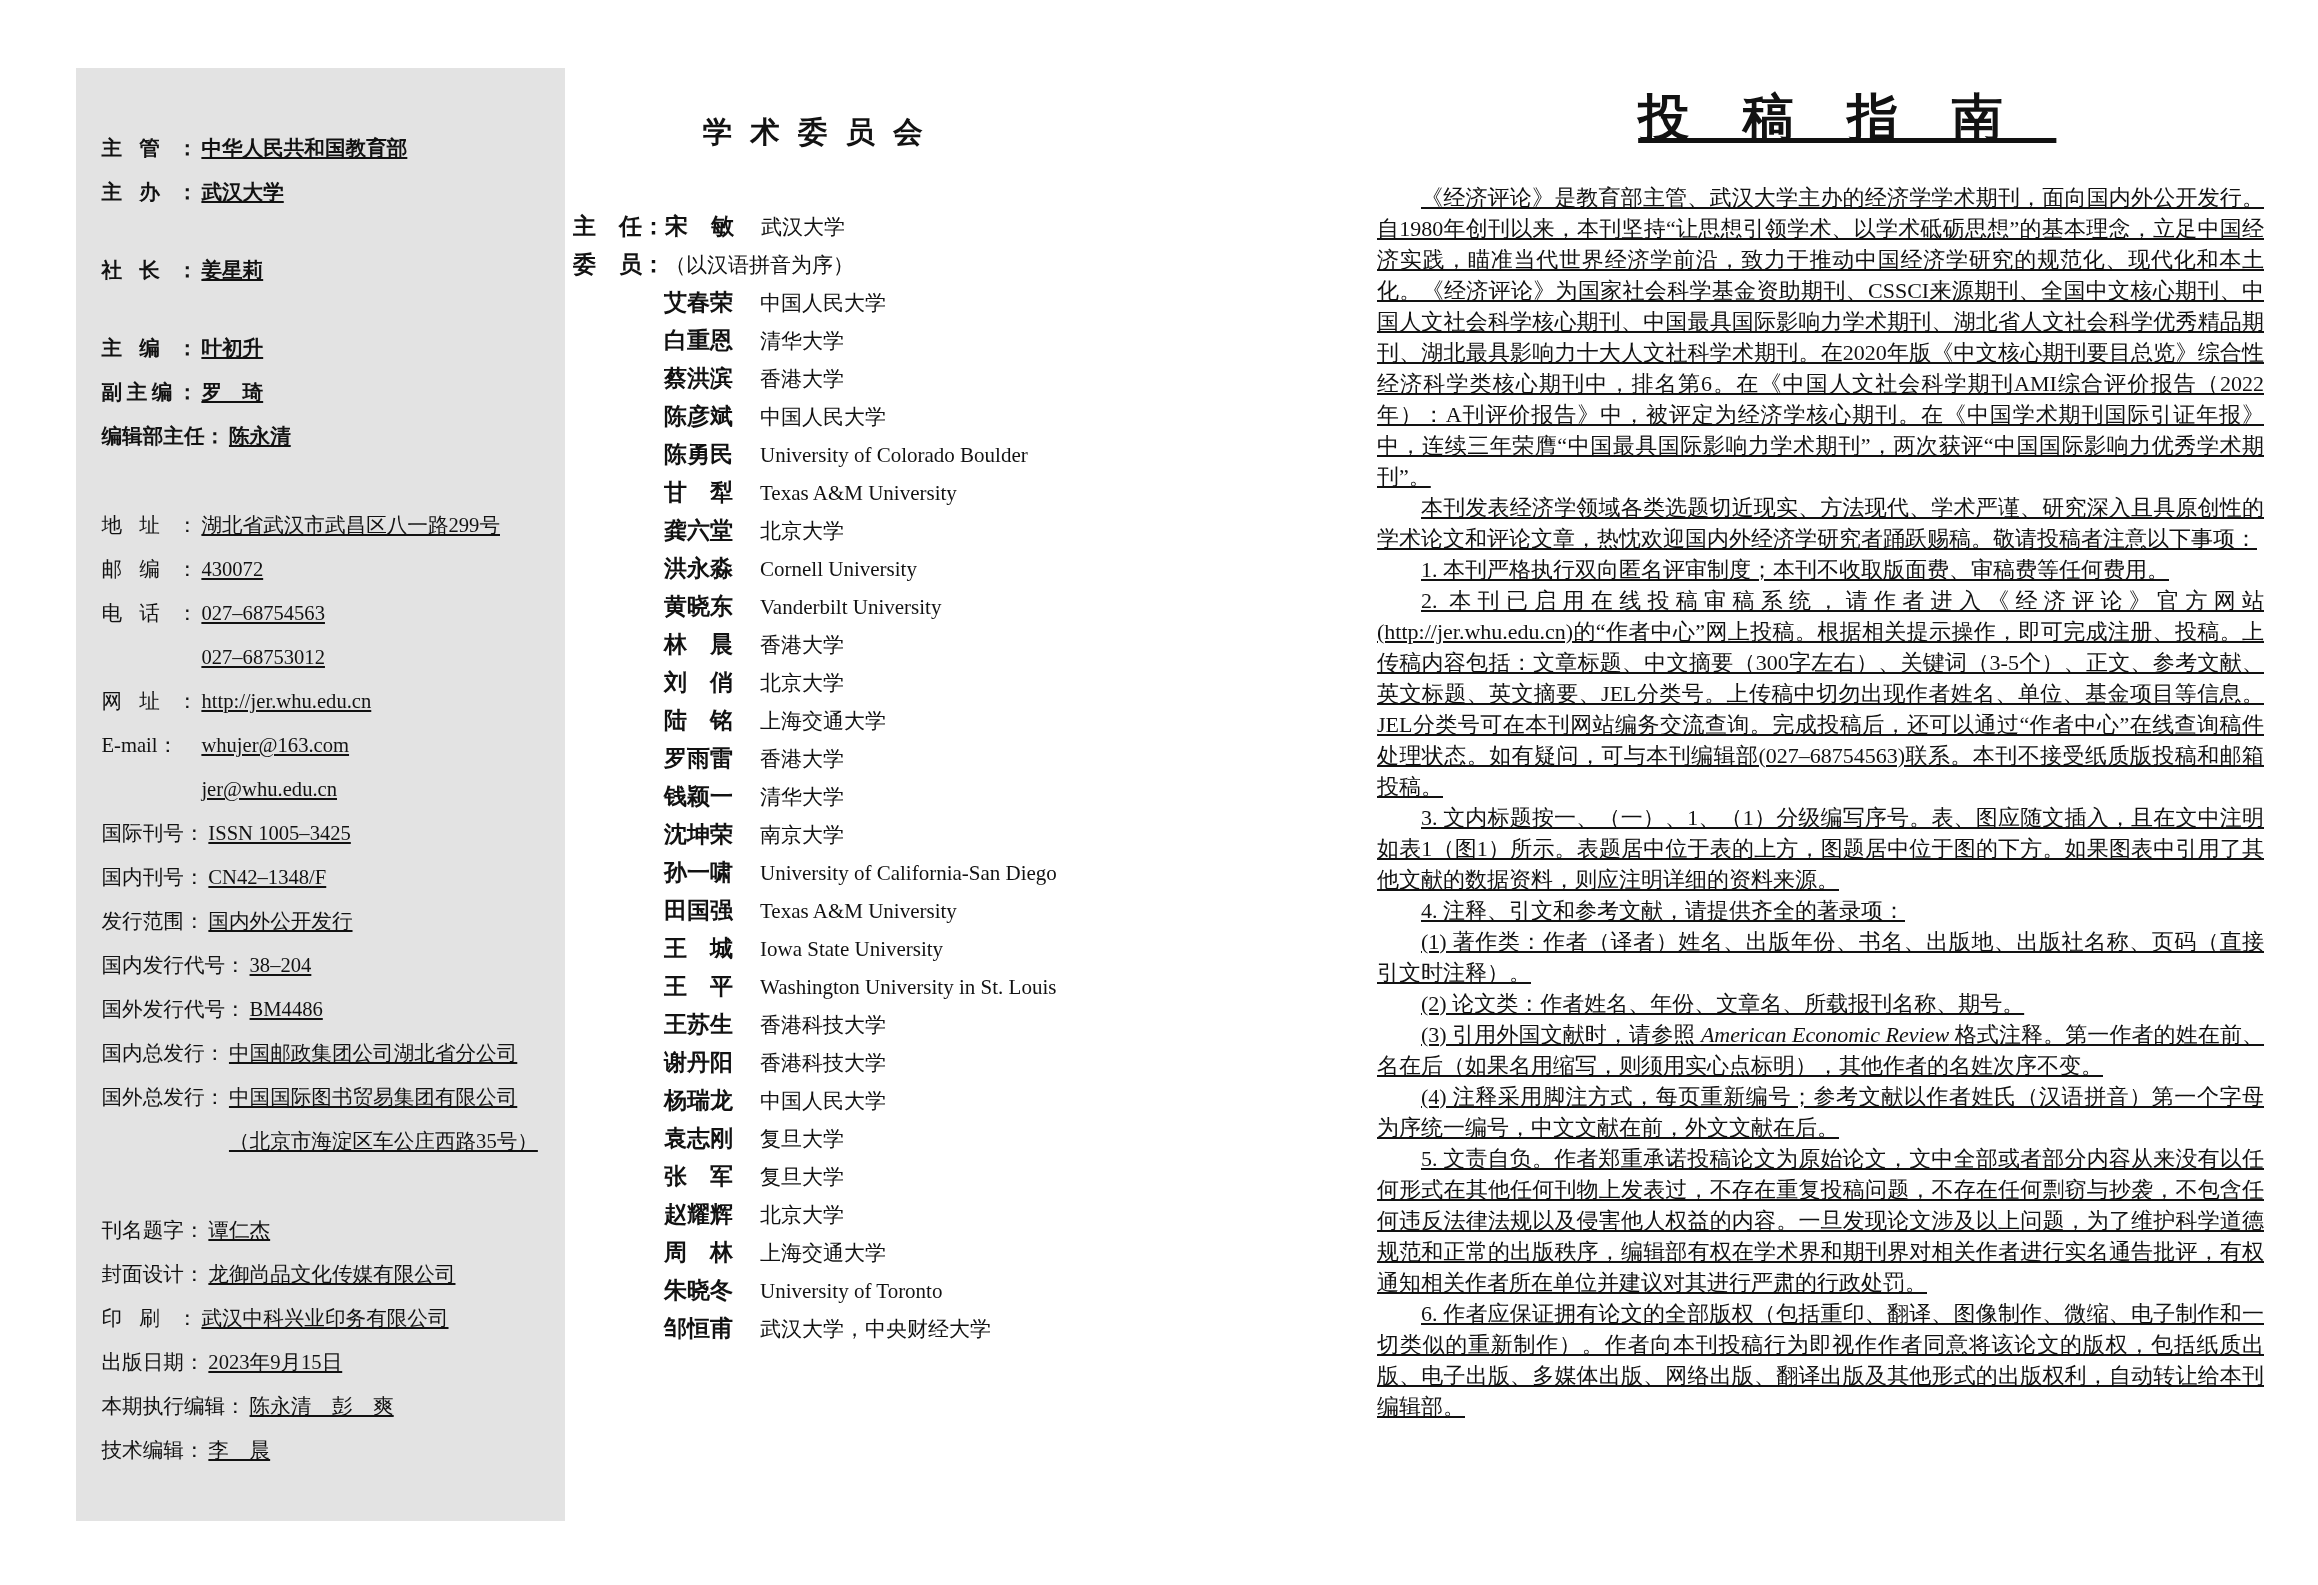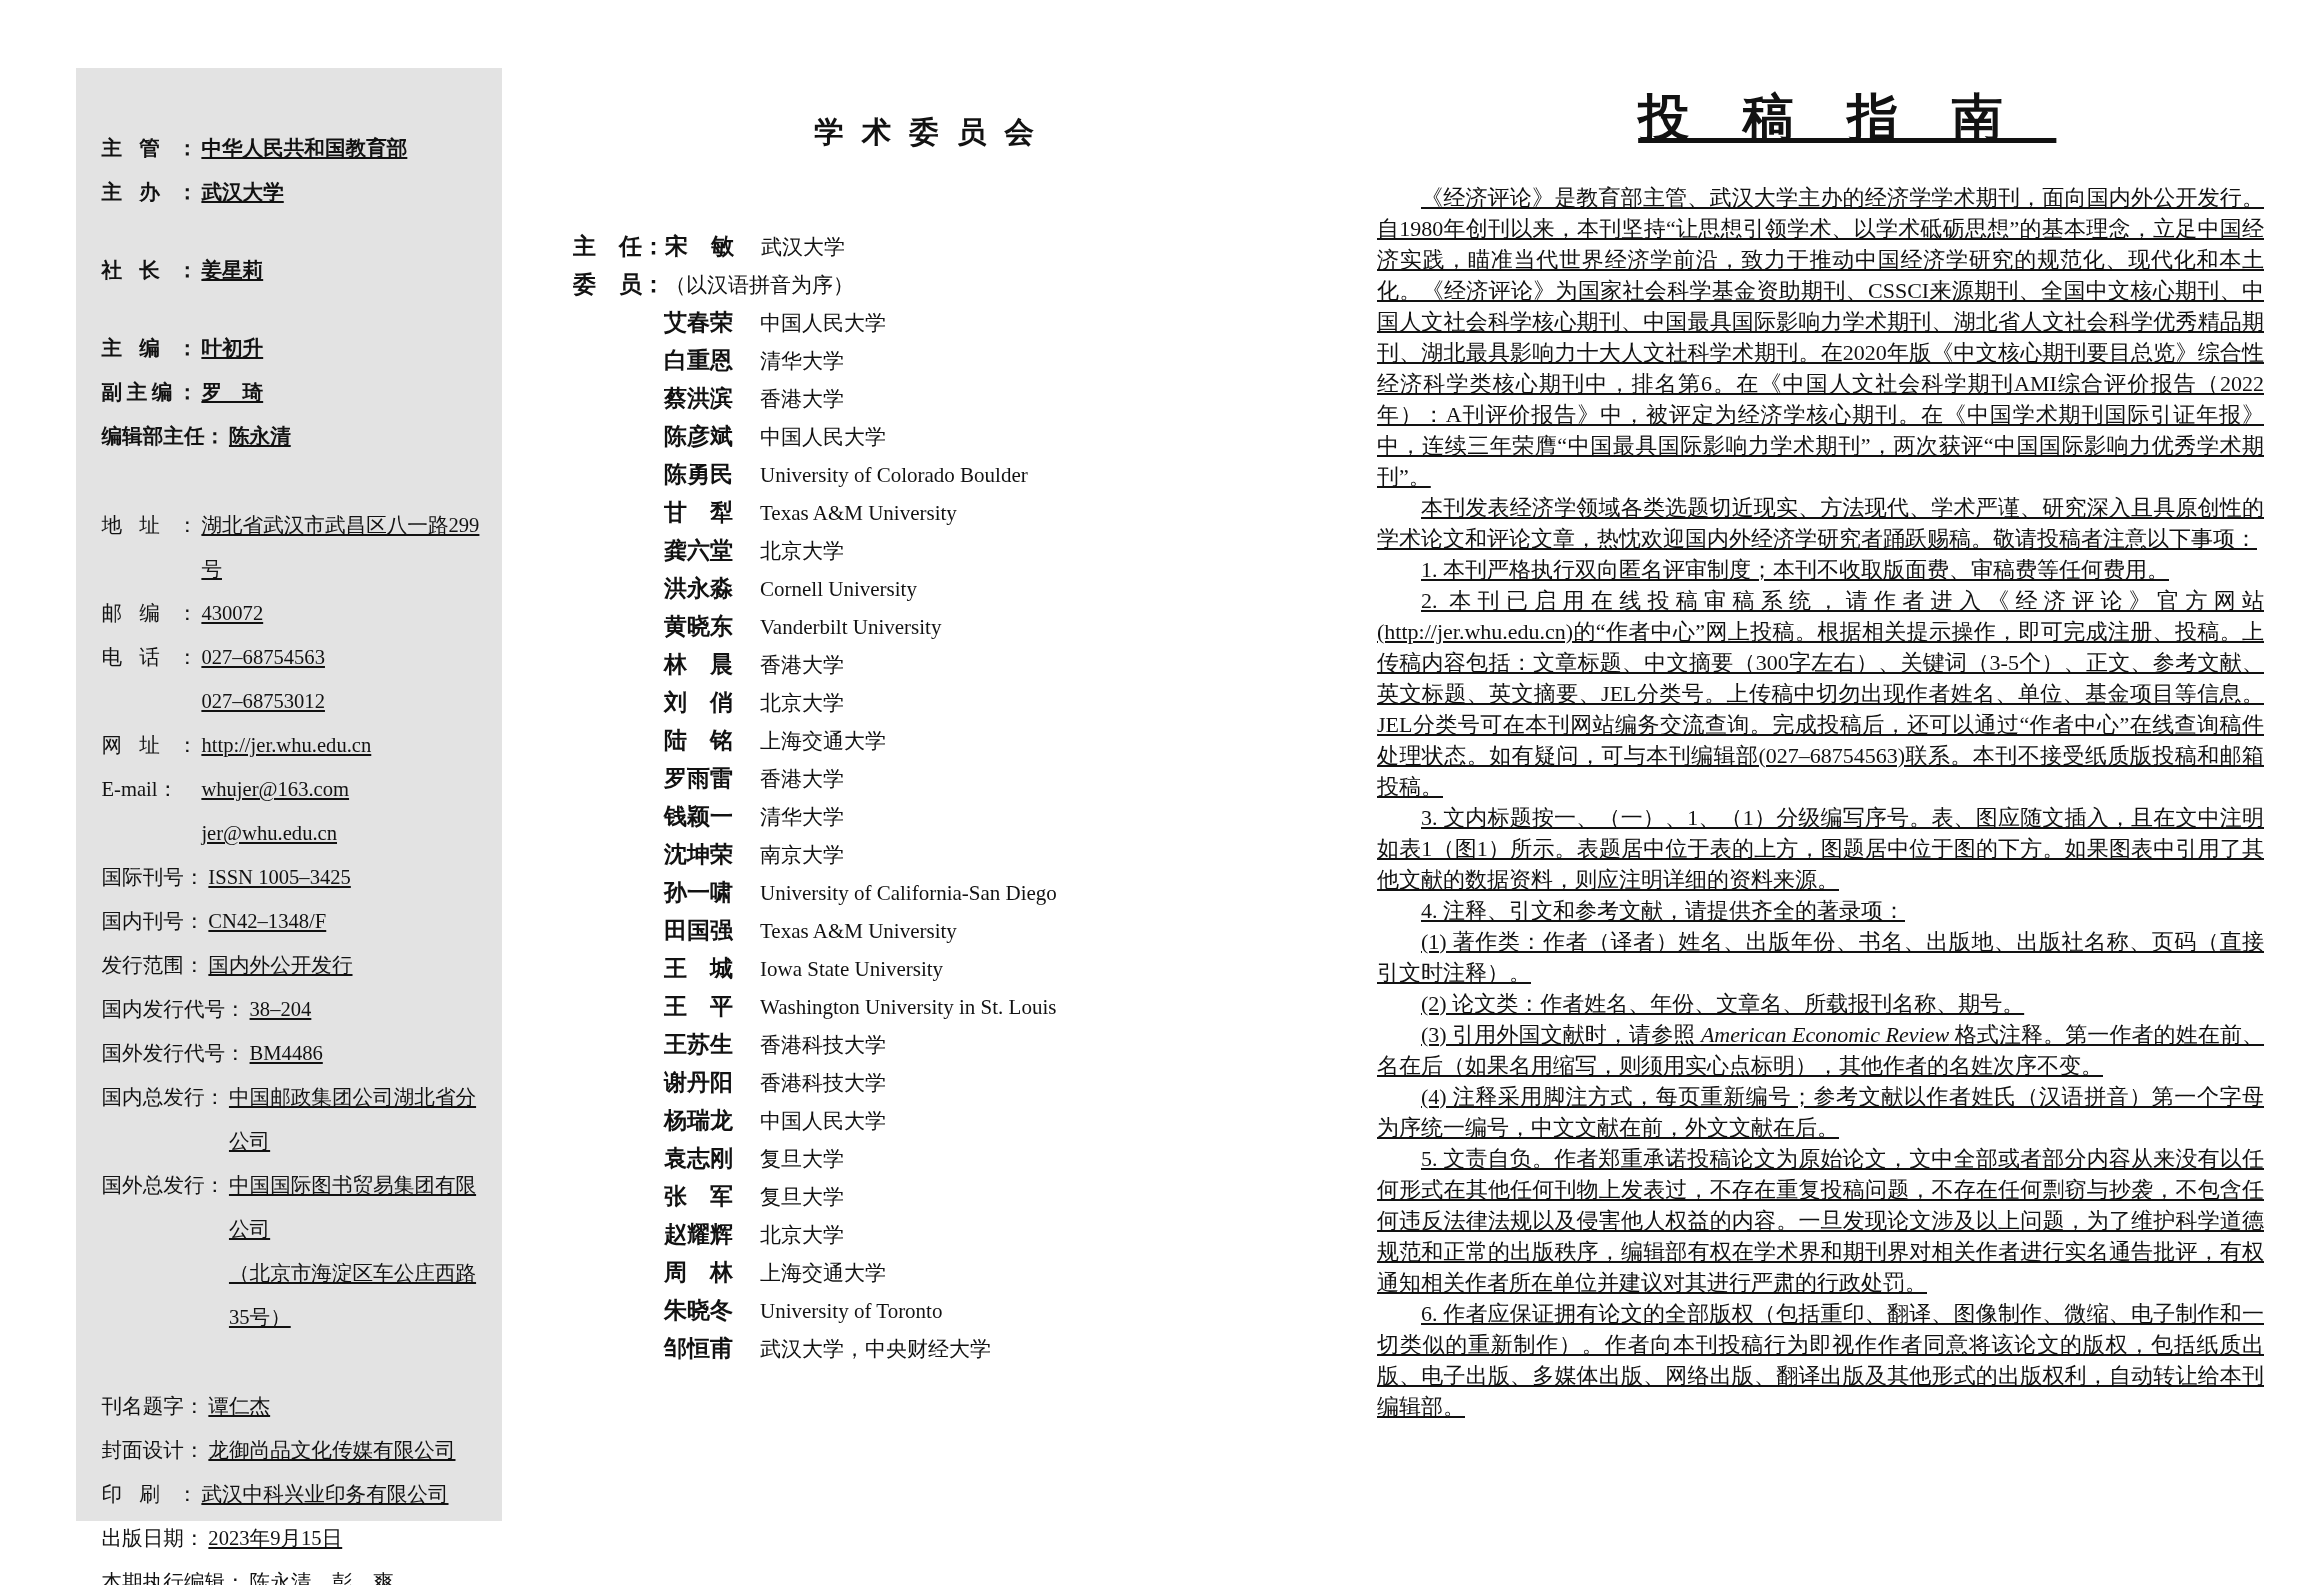--- a/index.html
+++ b/index.html
@@ -6,42 +6,42 @@
   body{
     width:2319px;height:1586px;position:relative;
     background:#ffffff;color:#121212;
     font-family:"Liberation Serif","DejaVu Serif",serif;
     -webkit-font-smoothing:antialiased;
   }
   .sheet{position:absolute;inset:0;}
 
   
   .panel{
-    position:absolute;left:76px;top:68px;width:426px;height:1453px;
+    position:absolute;left:76px;top:68px;width:489px;height:1453px;
     background:#e3e3e3;box-sizing:border-box;
     padding:58px 16.7px 0 25.5px;
   }
   .group{margin:0;}
   .g0{margin-bottom:34px;}
   .g1{margin-bottom:34px;}
   .g2{margin-bottom:45px;}
   .g3{margin-bottom:45px;}
   .row{display:flex;align-items:flex-start;font-size:20.6px;line-height:44px;}
   .bold .row{font-weight:bold;}
   .row .lbl{
     flex:0 0 auto;display:block;min-width:96px;
     text-align:justify;text-align-last:justify;white-space:nowrap;
   }
   .row .lbl.latin{text-align-last:auto;}
   .row .val{white-space:pre-line;margin-left:3.9px;text-decoration:underline;}
 
   
   .committee{position:absolute;left:573px;top:113px;width:805px;}
   .c-title{
-    margin:0 0 78px 0;width:461px;text-align:right;
+    margin:0 0 58px 0;width:461px;text-align:center;
     font-size:29.4px;font-weight:bold;letter-spacing:0.62em;padding-left:0.62em;
     font-family:"Liberation Serif","DejaVu Serif",serif;
   }
   .c-row{display:flex;align-items:baseline;height:38px;}
   .c-lab{
     flex:0 0 91px;font-weight:bold;font-size:23px;white-space:nowrap;
     font-family:"Liberation Sans","DejaVu Sans",sans-serif;
   }
   .c-name{
     flex:0 0 96px;font-weight:bold;font-size:23px;white-space:nowrap;

